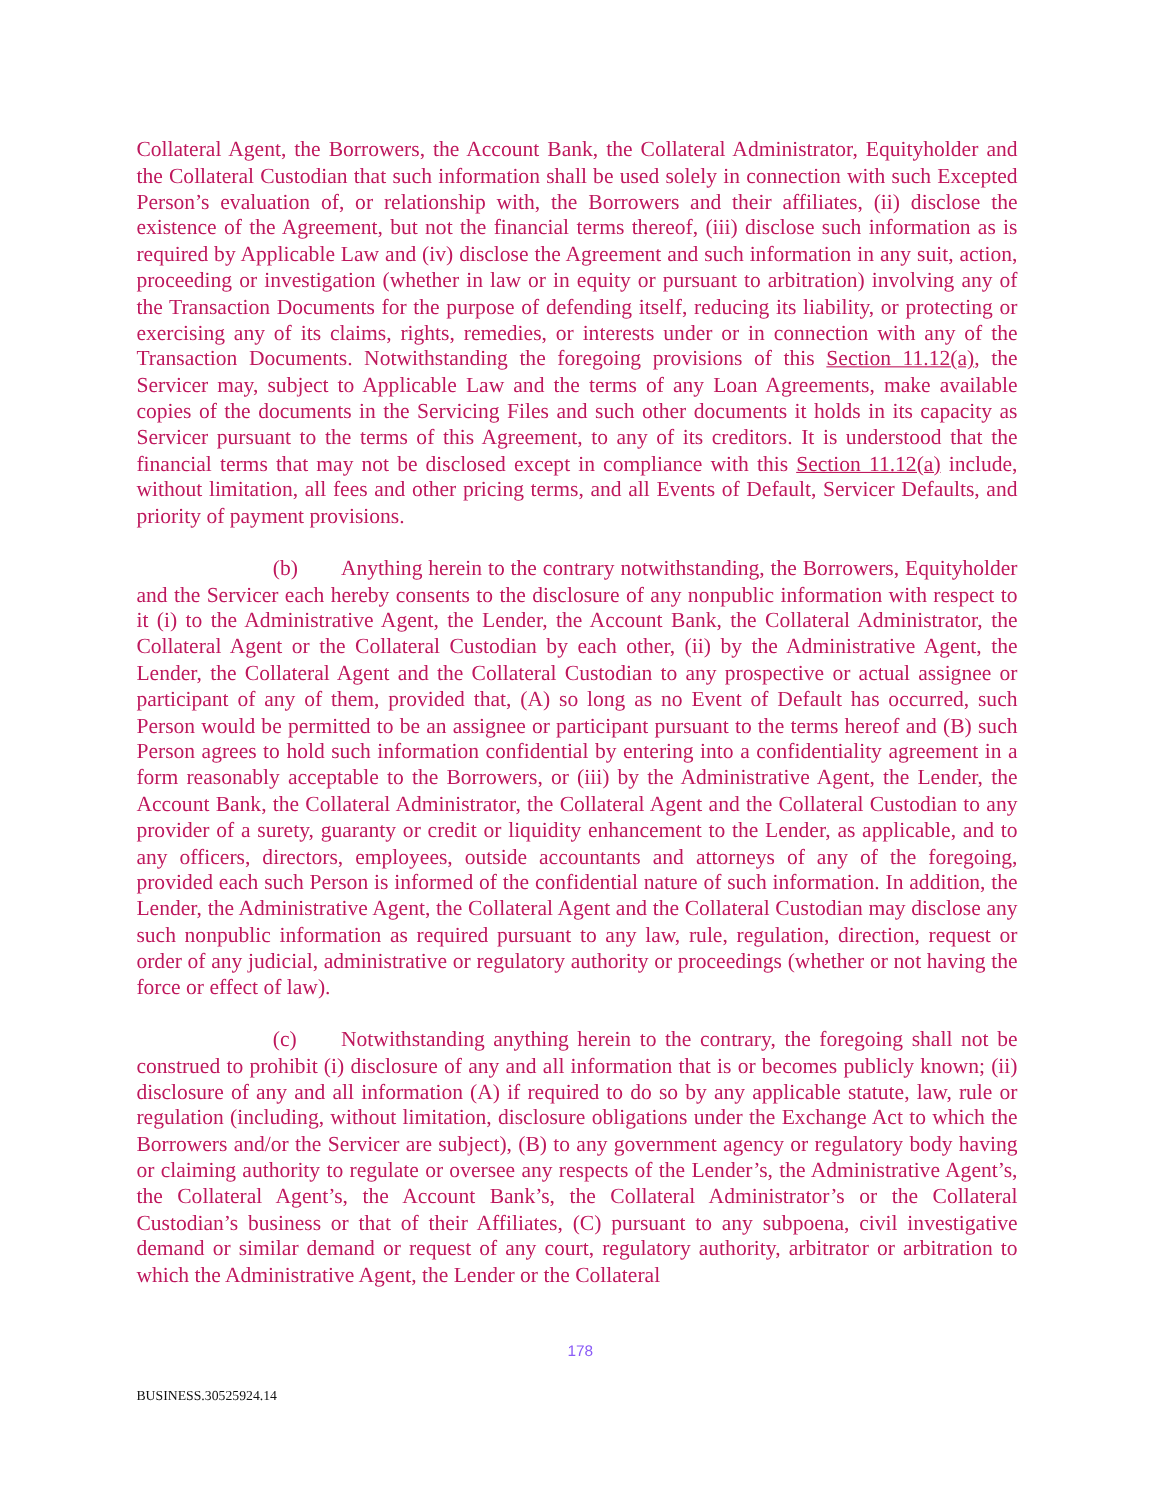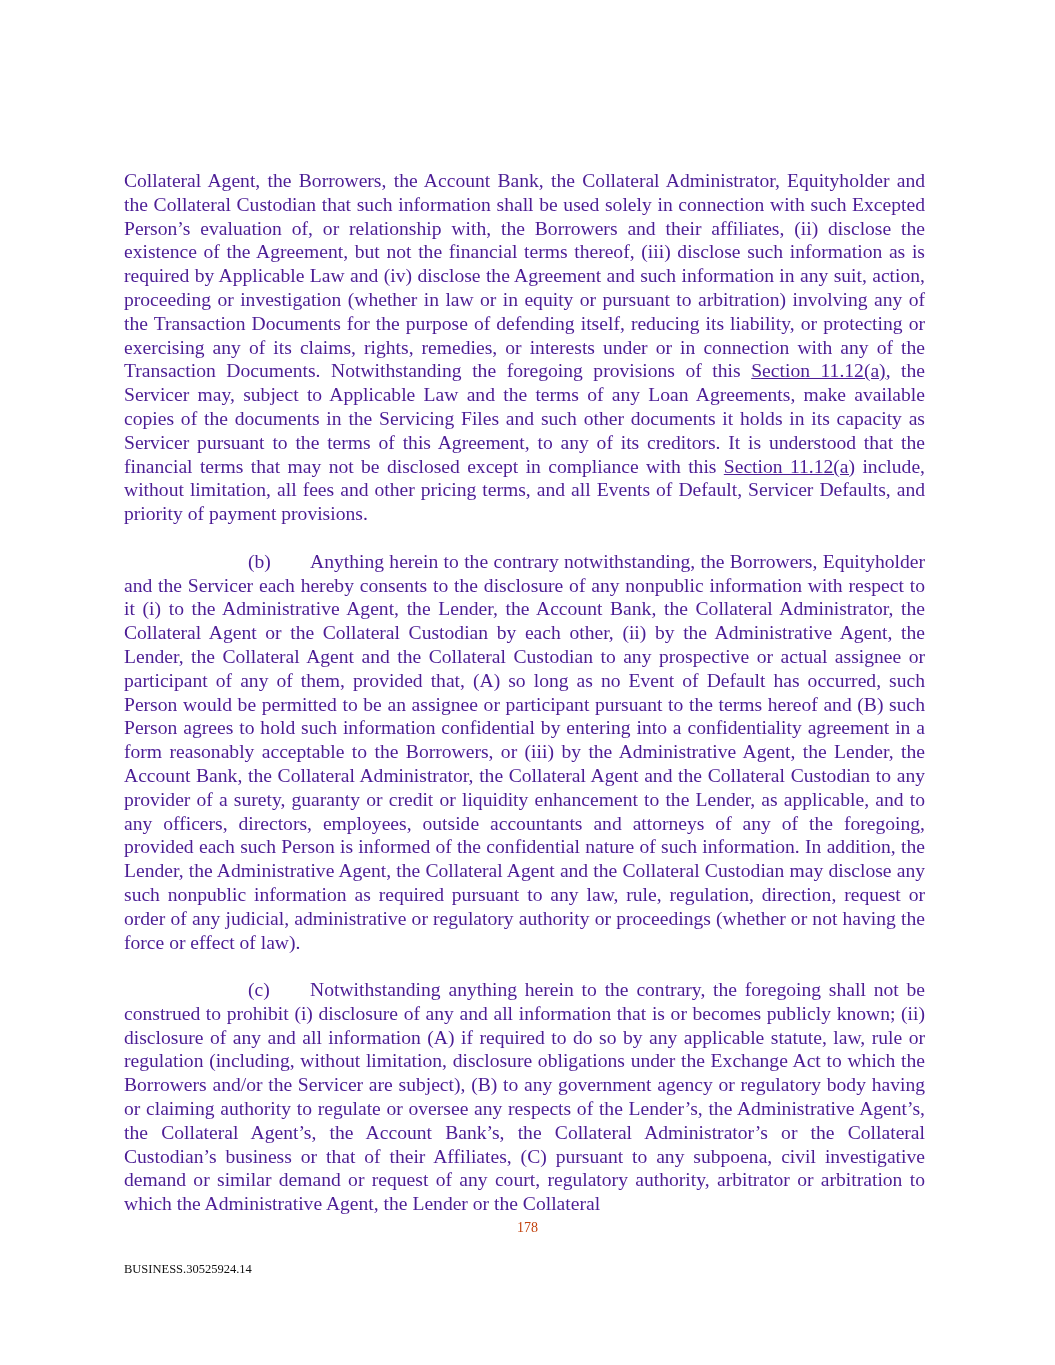--- a/index.html
+++ b/index.html
@@ -1,29 +1,29 @@
 <!DOCTYPE html>
 <html><head>
 <meta charset="utf-8">
 <style>
   html, body { margin: 0; padding: 0; background: #ffffff; }
   body { width: 1055px; height: 1365px; position: relative; overflow: hidden; }
   .page {
     position: absolute; left: 124px; top: 125px; width: 801px;
     font-family: "Liberation Serif", "DejaVu Serif", serif;
-    font-size: 19.6px; line-height: 23.8px; color: #4c1d95; margin-top: 44px;
+    font-size: 19.6px; line-height: 23.8px; color: #be185d;
   }
   .para { margin: 0 0 23.8px 0; text-align: justify; }
   .para-ind { text-indent: 124px; }
   .label { display: inline-block; width: 62px; text-indent: 0; }
   .u { text-decoration: underline; }
   .i { }
   .pageno {
     position: absolute; left: 0; width: 1055px; top: 1220px; text-align: center;
-    font-family: Liberation Serif, serif; font-size: 14px; color: #c2410c;
+    font-family: Liberation Sans, sans-serif; font-size: 14px; color: #8b5cf6;
   }
   .docid {
     position: absolute; left: 124px; top: 1262px;
     font-family: "Liberation Serif", serif; font-size: 12.5px; color: #111;
   }
 </style>
 </head>
 <body>
 
 <div class="page">

